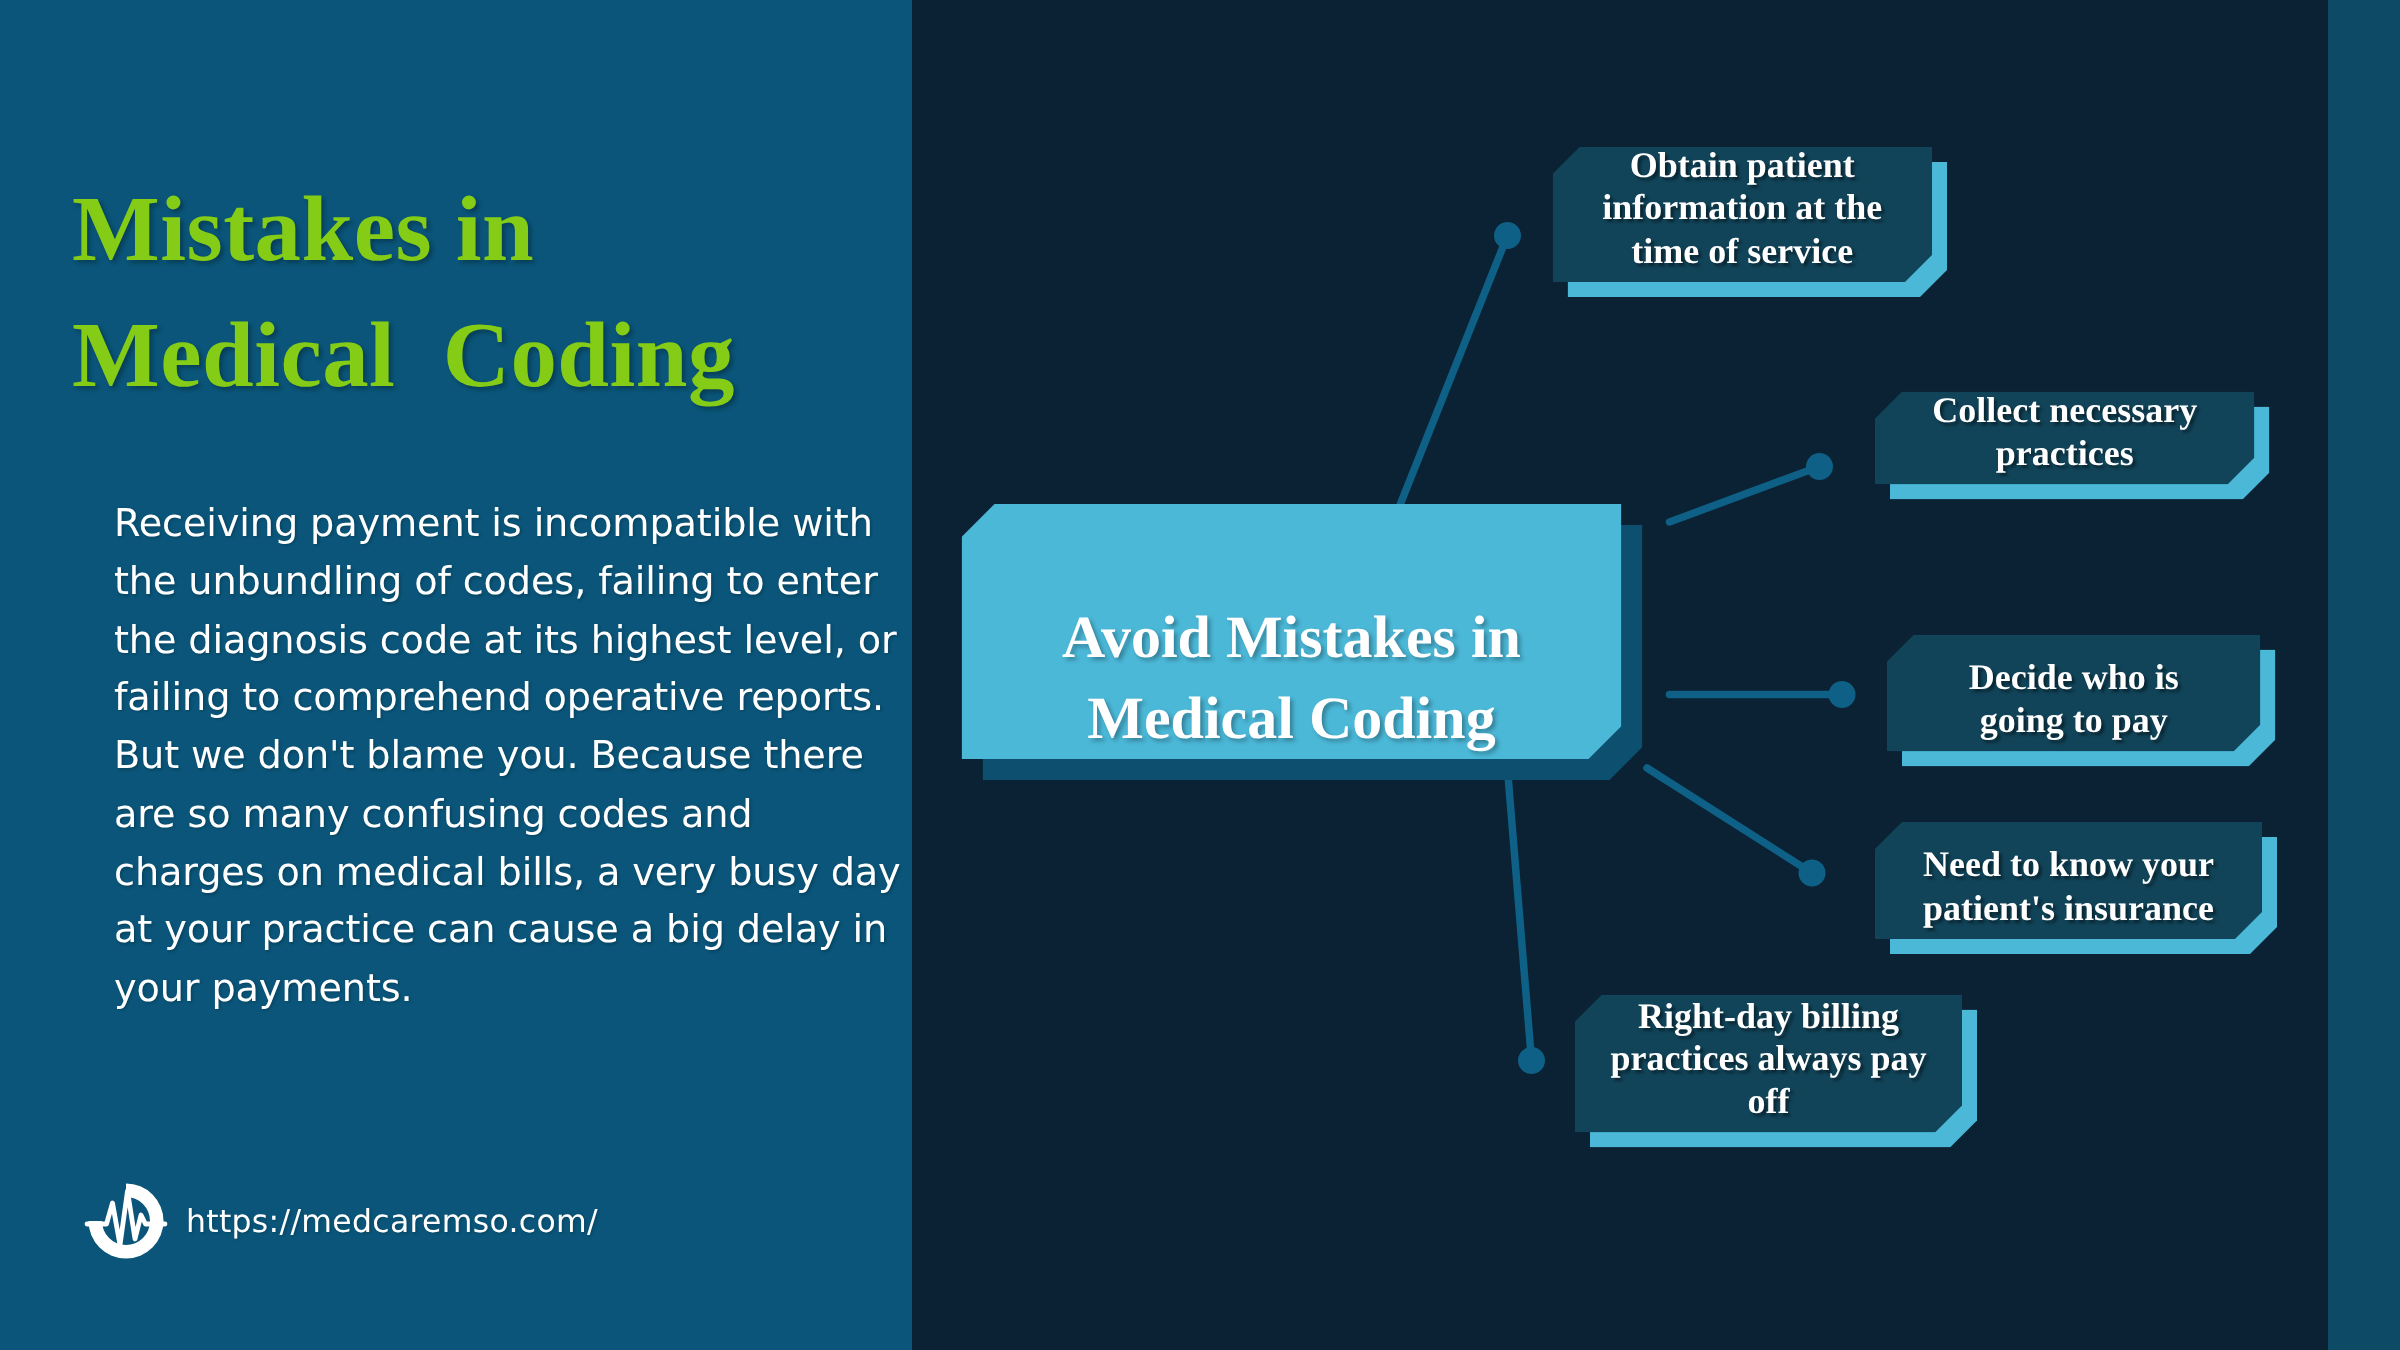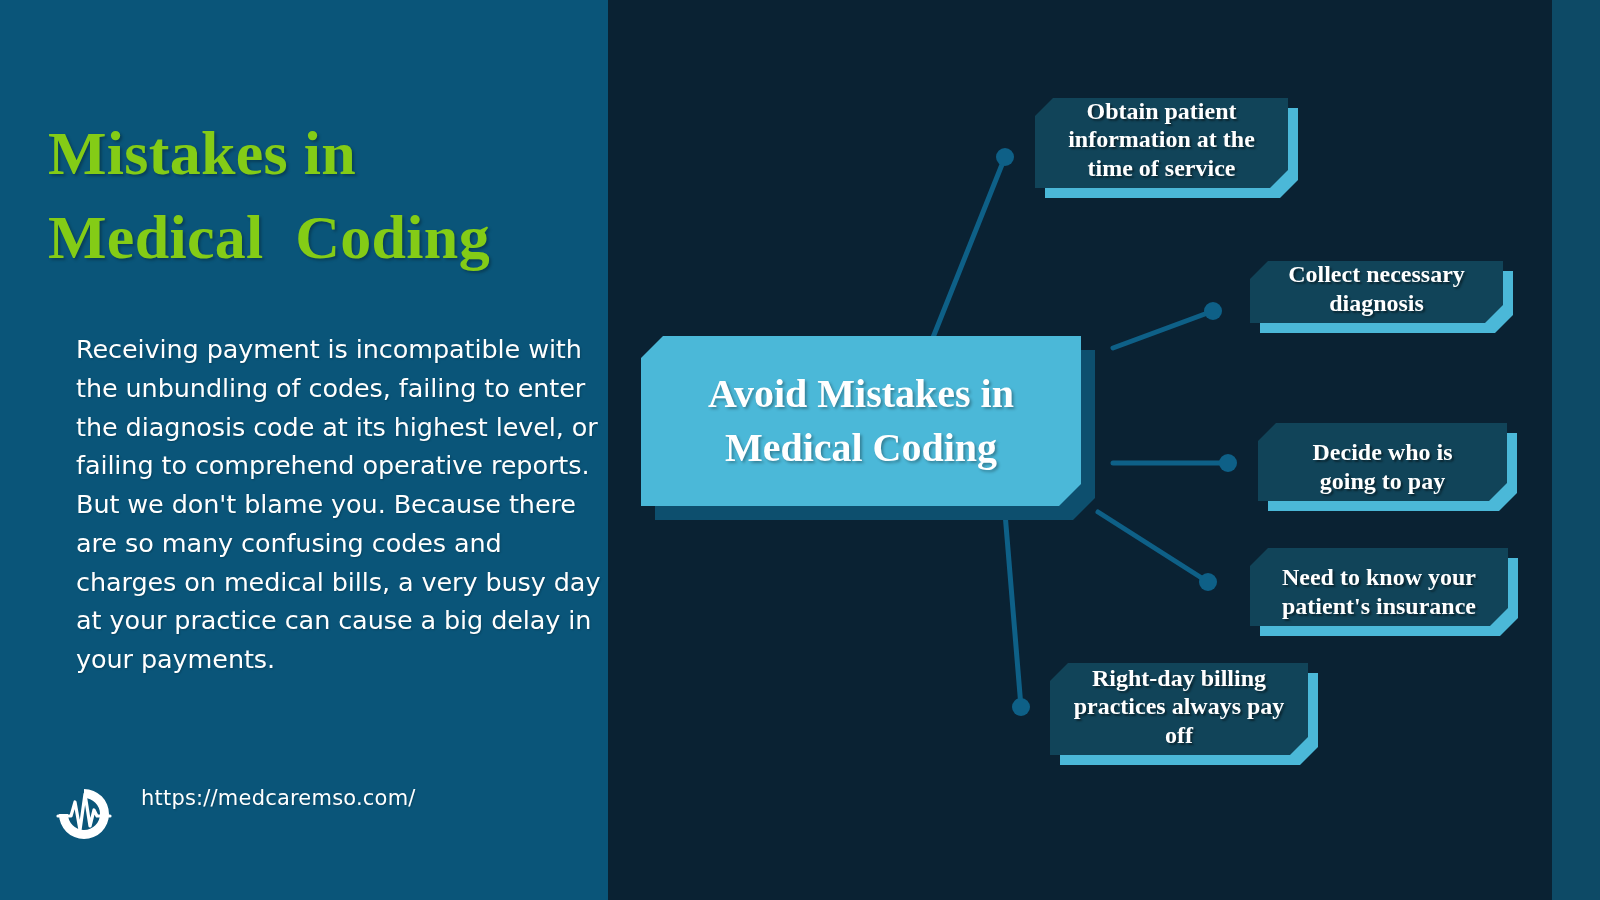--- a/index.html
+++ b/index.html
@@ -50,22 +50,22 @@
     color:#ffffff;
     letter-spacing:-0.1px;
     text-shadow:1px 1px 2px rgba(0,0,0,0.22);
     margin-left:30px;
   }
 
   #brand-row {
     position:absolute;
     left:56px; top:786px;
     display:flex;
-    align-items:flex-start;
-    gap:29px;
+    align-items:center;
+    gap:12px;
   }
   #brand-logo { width:56px; height:56px; display:block; }
   #site-url {
     font-family:"DejaVu Sans", sans-serif;
     font-size:21px;
     color:#ffffff;
     letter-spacing:0.2px;
     text-shadow:1px 1px 2px rgba(0,0,0,0.2);
   }
 
@@ -136,21 +136,21 @@
     background:#0d4f6e;
     clip-path:polygon(0 22px, 22px 0, 100% 0, 100% calc(100% - 22px), calc(100% - 22px) 100%, 0 100%);
   }
   #central-node .face {
     position:absolute;
     left:0; top:0;
     width:100%; height:100%;
     background:#4bb8d8;
     clip-path:polygon(0 22px, 22px 0, 100% 0, 100% calc(100% - 22px), calc(100% - 22px) 100%, 0 100%);
     display:flex;
-    align-items:center;
+    align-items:flex-end;
     justify-content:center;
   }
   #central-node .label {
     font-family:"Liberation Serif", serif;
     font-weight:bold;
     font-size:40px;
     line-height:1.35;
     color:#ffffff;
     text-align:center;
     text-shadow:2px 2px 3px rgba(0,0,0,0.3);
@@ -220,21 +220,21 @@
         <span>time of service</span>
       </div>
     </div>
   </div>
 
   <div class="node" style="left:1250px; top:261px; width:253px; height:62px;">
     <div class="shadow"></div>
     <div class="face">
       <div class="label">
         <span>Collect necessary</span><br>
-        <span>diagnosis</span>
+        <span>practices</span>
       </div>
     </div>
   </div>
 
   <div class="node" style="left:1258px; top:423px; width:249px; height:78px;">
     <div class="shadow"></div>
     <div class="face">
       <div class="label">
         <span>Decide who is</span><br>
         <span>going to pay</span>

